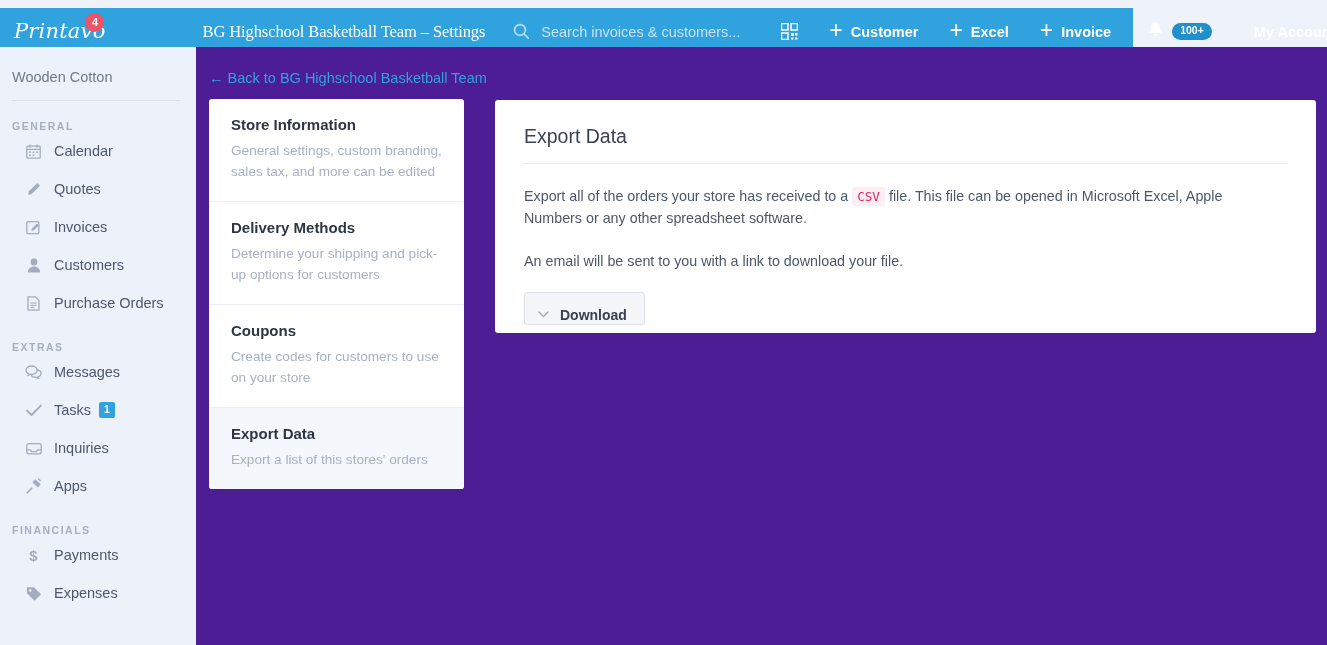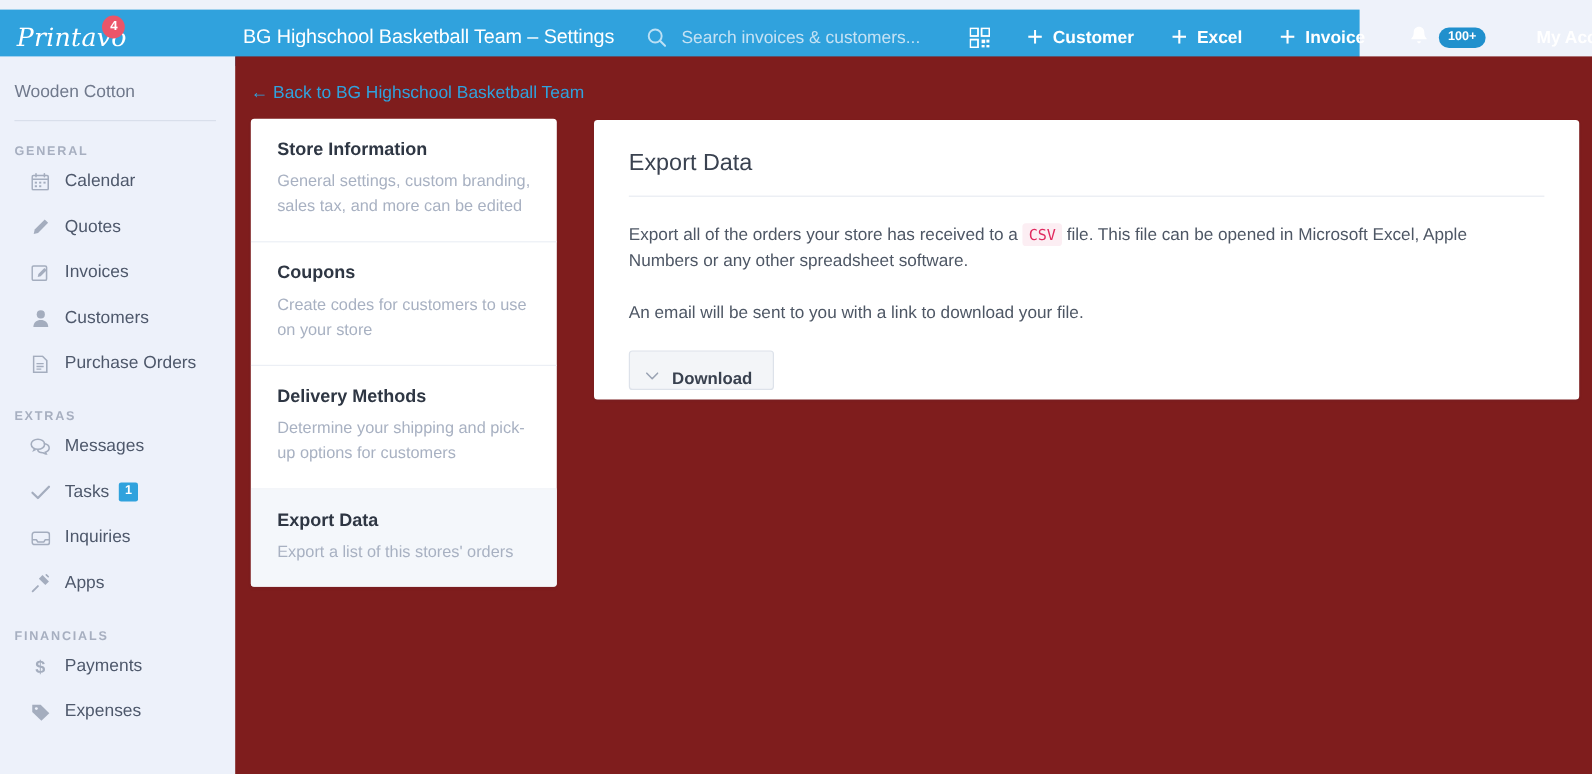--- a/index.html
+++ b/index.html
@@ -58,20 +58,21 @@
     line-height: 1;
   }
 
   .page-context-title {
     margin-left: 97px;
     font-size: 16.5px;
     color: #ffffff;
     font-weight: 500;
     letter-spacing: -0.1px;
     white-space: nowrap;
+    font-family: Liberation Serif, serif;
   }
 
   .search-area {
     margin-left: 26px;
     display: flex;
     width: 270px;
   }
   .search-icon-box {
     width: 20px; height: 20px;
     display: flex; align-items: center; justify-content: center;
@@ -202,21 +203,21 @@
     padding: 1px 5px 2px 5px;
     line-height: 1.2;
   }
 
   
   .content {
     position: absolute;
     top: 47px; left: 196px;
     width: 1131px;
     height: 598px;
-    background: #7f1d1d;
+    background: #4c1d95;
   }
 
   .back-link {
     position: absolute;
     top: 23px;
     left: 13px;
     font-size: 14.5px;
     color: #30a2dd;
     text-decoration: none;
     cursor: pointer;
@@ -513,27 +514,27 @@
   <a class="back-link">← Back to BG Highschool Basketball Team</a>
 
   <div class="settings-card">
 
     <div class="settings-item">
       <div class="settings-item-title">Store Information</div>
       <div class="settings-item-desc">General settings, custom branding, sales tax, and more can be edited</div>
     </div>
 
     <div class="settings-item">
+      <div class="settings-item-title">Delivery Methods</div>
+      <div class="settings-item-desc">Determine your shipping and pick-up options for customers</div>
+    </div>
+
+    <div class="settings-item">
       <div class="settings-item-title">Coupons</div>
       <div class="settings-item-desc">Create codes for customers to use on your store</div>
-    </div>
-
-    <div class="settings-item">
-      <div class="settings-item-title">Delivery Methods</div>
-      <div class="settings-item-desc">Determine your shipping and pick-up options for customers</div>
     </div>
 
     <div class="settings-item active">
       <div class="settings-item-title">Export Data</div>
       <div class="settings-item-desc">Export a list of this stores' orders</div>
     </div>
   </div>
 
   <div class="panel-card">
     <div class="panel-title">Export Data</div>

